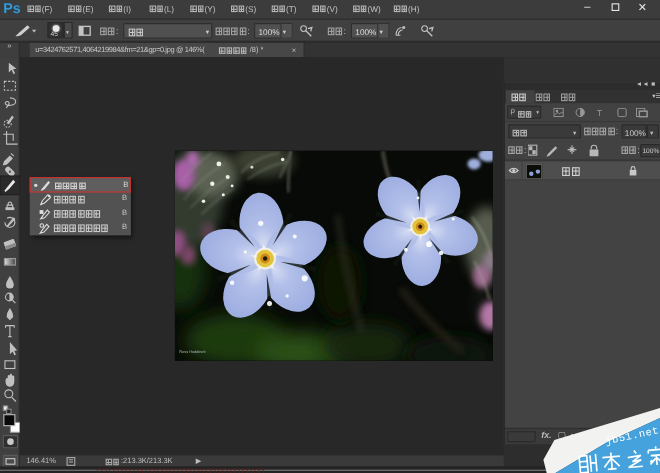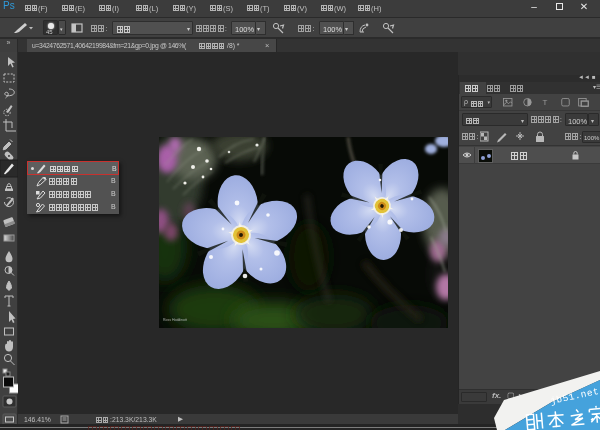--- a/index.html
+++ b/index.html
@@ -17,21 +17,21 @@
 .c8 b{width:7px;height:7.5px;margin-right:1.5px;margin-top:1px}
 .c6 b{width:5.5px;height:6px;margin-right:1px;margin-top:1px}
 .c10 b{width:9px;height:9px;margin-right:2px;margin-top:1px}
 .lbl{color:#b4b4b4;font-size:8px}
 .box{background:#505050;border:1px solid #2e2e2e;border-radius:1px}
 .dbox{background:#3a3a3a;border:1px solid #2a2a2a;border-radius:1px}
 </style></head>
 <body>
 
 <div class="abs" style="left:0;top:0;width:600px;height:18px;background:#3c3c3c;border-bottom:1px solid #2a2a2a">
- <div class="abs" style="left:3px;top:0;color:#2f9bdb;font-weight:normal;font-size:10px">Ps</div>
+ <div class="abs" style="left:3px;top:0;color:#2f9bdb;font-weight:bold;font-size:13px">Ps</div>
  <div id="menus">
       <div class="abs" style="left: 25px; top: 4px; color: rgb(194, 194, 194); font-size: 8px;"><span class="cjk c6" style="color:#c9c9c9"><b></b><b></b></span><span style="font-size:7.5px;vertical-align:top">(F)</span></div>
       <div class="abs" style="left: 62px; top: 4px; color: rgb(194, 194, 194); font-size: 8px;"><span class="cjk c6" style="color:#c9c9c9"><b></b><b></b></span><span style="font-size:7.5px;vertical-align:top">(E)</span></div>
       <div class="abs" style="left: 99px; top: 4px; color: rgb(194, 194, 194); font-size: 8px;"><span class="cjk c6" style="color:#c9c9c9"><b></b><b></b></span><span style="font-size:7.5px;vertical-align:top">(I)</span></div>
       <div class="abs" style="left: 136px; top: 4px; color: rgb(194, 194, 194); font-size: 8px;"><span class="cjk c6" style="color:#c9c9c9"><b></b><b></b></span><span style="font-size:7.5px;vertical-align:top">(L)</span></div>
       <div class="abs" style="left: 173px; top: 4px; color: rgb(194, 194, 194); font-size: 8px;"><span class="cjk c6" style="color:#c9c9c9"><b></b><b></b></span><span style="font-size:7.5px;vertical-align:top">(Y)</span></div>
       <div class="abs" style="left: 210px; top: 4px; color: rgb(194, 194, 194); font-size: 8px;"><span class="cjk c6" style="color:#c9c9c9"><b></b><b></b></span><span style="font-size:7.5px;vertical-align:top">(S)</span></div>
       <div class="abs" style="left: 247px; top: 4px; color: rgb(194, 194, 194); font-size: 8px;"><span class="cjk c6" style="color:#c9c9c9"><b></b><b></b></span><span style="font-size:7.5px;vertical-align:top">(T)</span></div>
       <div class="abs" style="left: 284px; top: 4px; color: rgb(194, 194, 194); font-size: 8px;"><span class="cjk c6" style="color:#c9c9c9"><b></b><b></b></span><span style="font-size:7.5px;vertical-align:top">(V)</span></div>
       <div class="abs" style="left: 321px; top: 4px; color: rgb(194, 194, 194); font-size: 8px;"><span class="cjk c6" style="color:#c9c9c9"><b></b><b></b></span><span style="font-size:7.5px;vertical-align:top">(W)</span></div>

